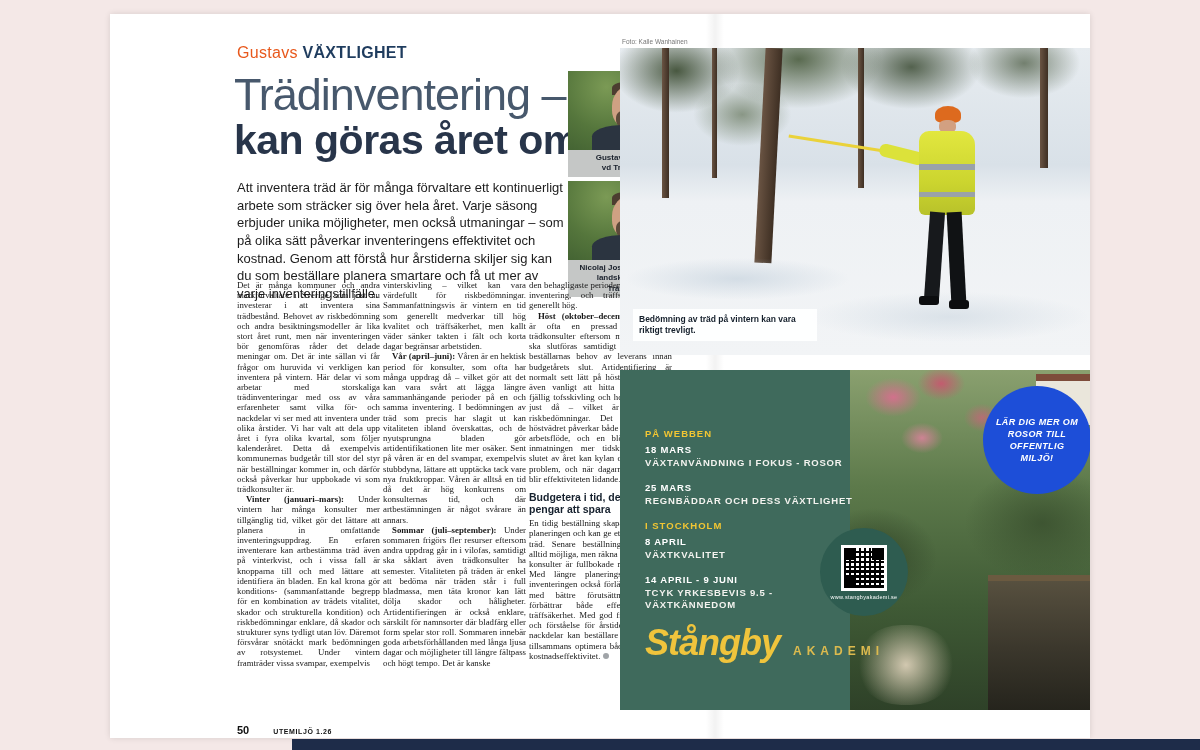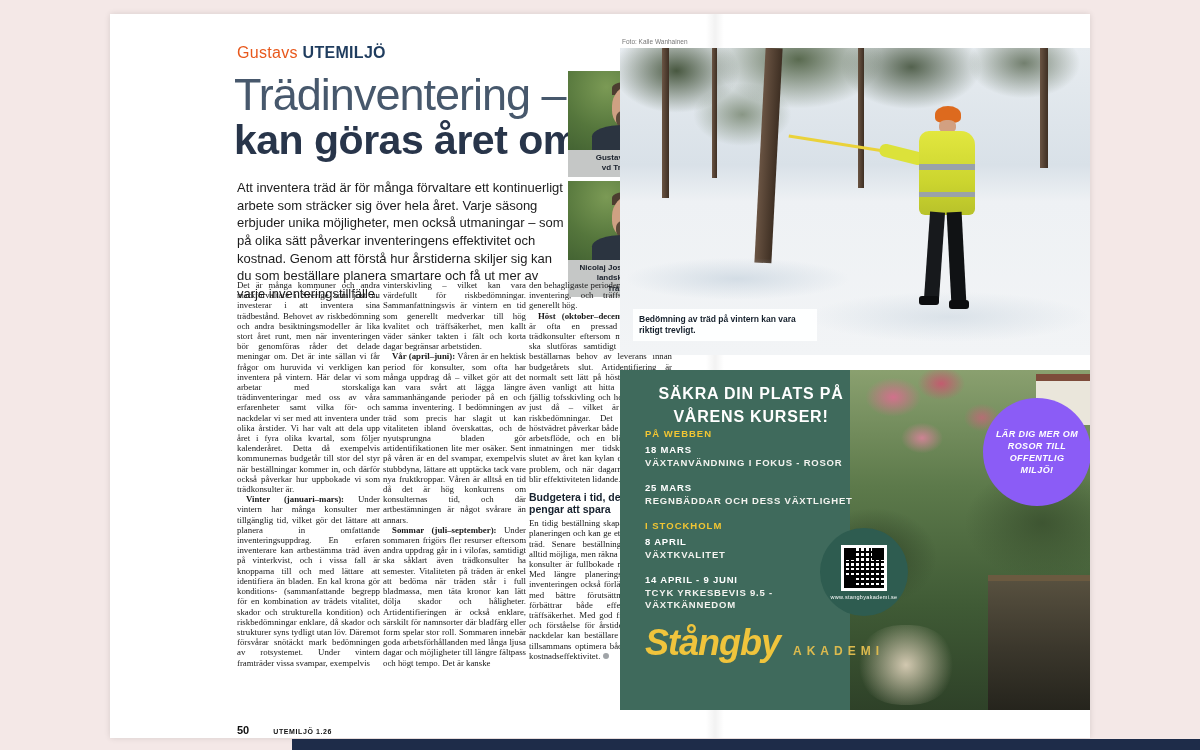--- a/index.html
+++ b/index.html
@@ -106,22 +106,22 @@
   .garden-photo .pergola{position:absolute;left:138px;top:205px;width:102px;height:135px;
      background:linear-gradient(180deg,#57503f 0%,#3b372c 50%,#23221b 100%);
      border-top:6px solid #6b5a40;}
   .ad-headline{position:absolute;left:22px;top:12px;width:218px;text-align:center;color:#ffffff;
      font-size:16px;font-weight:700;letter-spacing:0.8px;line-height:1.45;}
   .ad-list{position:absolute;left:25px;top:58px;width:208px;color:#ffffff;}
   .ad-label{color:#f2c633;font-weight:700;font-size:9.5px;letter-spacing:1px;margin:14px 0 5px 0;}
   .ad-item{margin:4px 0 13px 0;}
   .ad-date{font-weight:700;font-size:9.5px;letter-spacing:0.8px;line-height:1.35;}
   .ad-course{font-weight:700;font-size:9.5px;letter-spacing:0.8px;line-height:1.25;color:#f3f3ef;}
-  .ad-badge{position:absolute;left:363px;top:28px;width:108px;height:108px;border-radius:50%;
-     background:#8b5cf6;color:#ffffff;font-style:italic;font-weight:700;font-size:9px;line-height:1.35;
+  .ad-badge{position:absolute;left:363px;top:16px;width:108px;height:108px;border-radius:50%;
+     background:#1d4ed8;color:#ffffff;font-style:italic;font-weight:700;font-size:9px;line-height:1.35;
      display:flex;align-items:center;justify-content:center;text-align:center;padding:10px;box-sizing:border-box;
      letter-spacing:0.4px;}
   .qr-circle{position:absolute;left:200px;top:158px;width:88px;height:88px;border-radius:50%;background:#2e5c50;
      display:flex;flex-direction:column;align-items:center;justify-content:center;gap:3px;}
   .qr{width:46px;height:46px;background:#ffffff;padding:3px;box-sizing:border-box;}
   .qr-inner{width:100%;height:100%;
      background:
        linear-gradient(#000,#000) 0 0/12px 12px no-repeat,
        linear-gradient(#000,#000) 100% 0/12px 12px no-repeat,
        linear-gradient(#000,#000) 0 100%/12px 12px no-repeat,
@@ -132,21 +132,21 @@
   .ad-logo .word{font-size:36px;font-weight:800;font-style:italic;color:#f0c43c;letter-spacing:-1px;}
   .ad-logo .suffix{font-size:12px;font-weight:700;letter-spacing:5px;color:#dcba4e;margin-left:13px;}
 </style>
 </head>
 <body>
 
 <div class="spread">
 
   <div class="kicker">
     <span class="k1">Gustavs</span>
-    <span class="k2">UTEMILJÖ</span>
+    <span class="k2">VÄXTLIGHET</span>
   </div>
   <h1 class="title">
     <span class="t1">Trädinventering –</span>
     <span class="t2">kan göras året om</span>
   </h1>
   <p class="lead">Att inventera träd är för många förvaltare ett kontinuerligt arbete som sträcker sig över hela året. Varje säsong erbjuder unika möjligheter, men också utmaningar – som på olika sätt påverkar inventeringens effektivitet och kostnad. Genom att förstå hur årstiderna skiljer sig kan du som beställare planera smartare och få ut mer av varje inventeringstillfälle.</p>
 
   <div class="portraits">
     <div class="portrait-card">
       <div class="portrait-photo">
@@ -221,24 +221,20 @@
   </div>
   <div class="photo-caption">Bedömning av träd på vintern kan vara riktigt trevligt.</div>
 </div>
 
 <div class="ad">
   <div class="garden-photo">
     <div class="building"></div>
     <div class="path"></div>
     <div class="pergola"></div>
   </div>
-  <div class="ad-headline">
-    <span>SÄKRA DIN PLATS PÅ</span><br>
-    <span>VÅRENS KURSER!</span>
-  </div>
   <div class="ad-list">
     <div class="ad-label" style="margin-top:0">PÅ WEBBEN</div>
     <div class="ad-item">
       <div class="ad-date">18 MARS</div>
       <div class="ad-course">VÄXTANVÄNDNING I FOKUS - ROSOR</div>
     </div>
     <div class="ad-item">
       <div class="ad-date">25 MARS</div>
       <div class="ad-course">REGNBÄDDAR OCH DESS VÄXTLIGHET</div>
     </div>

